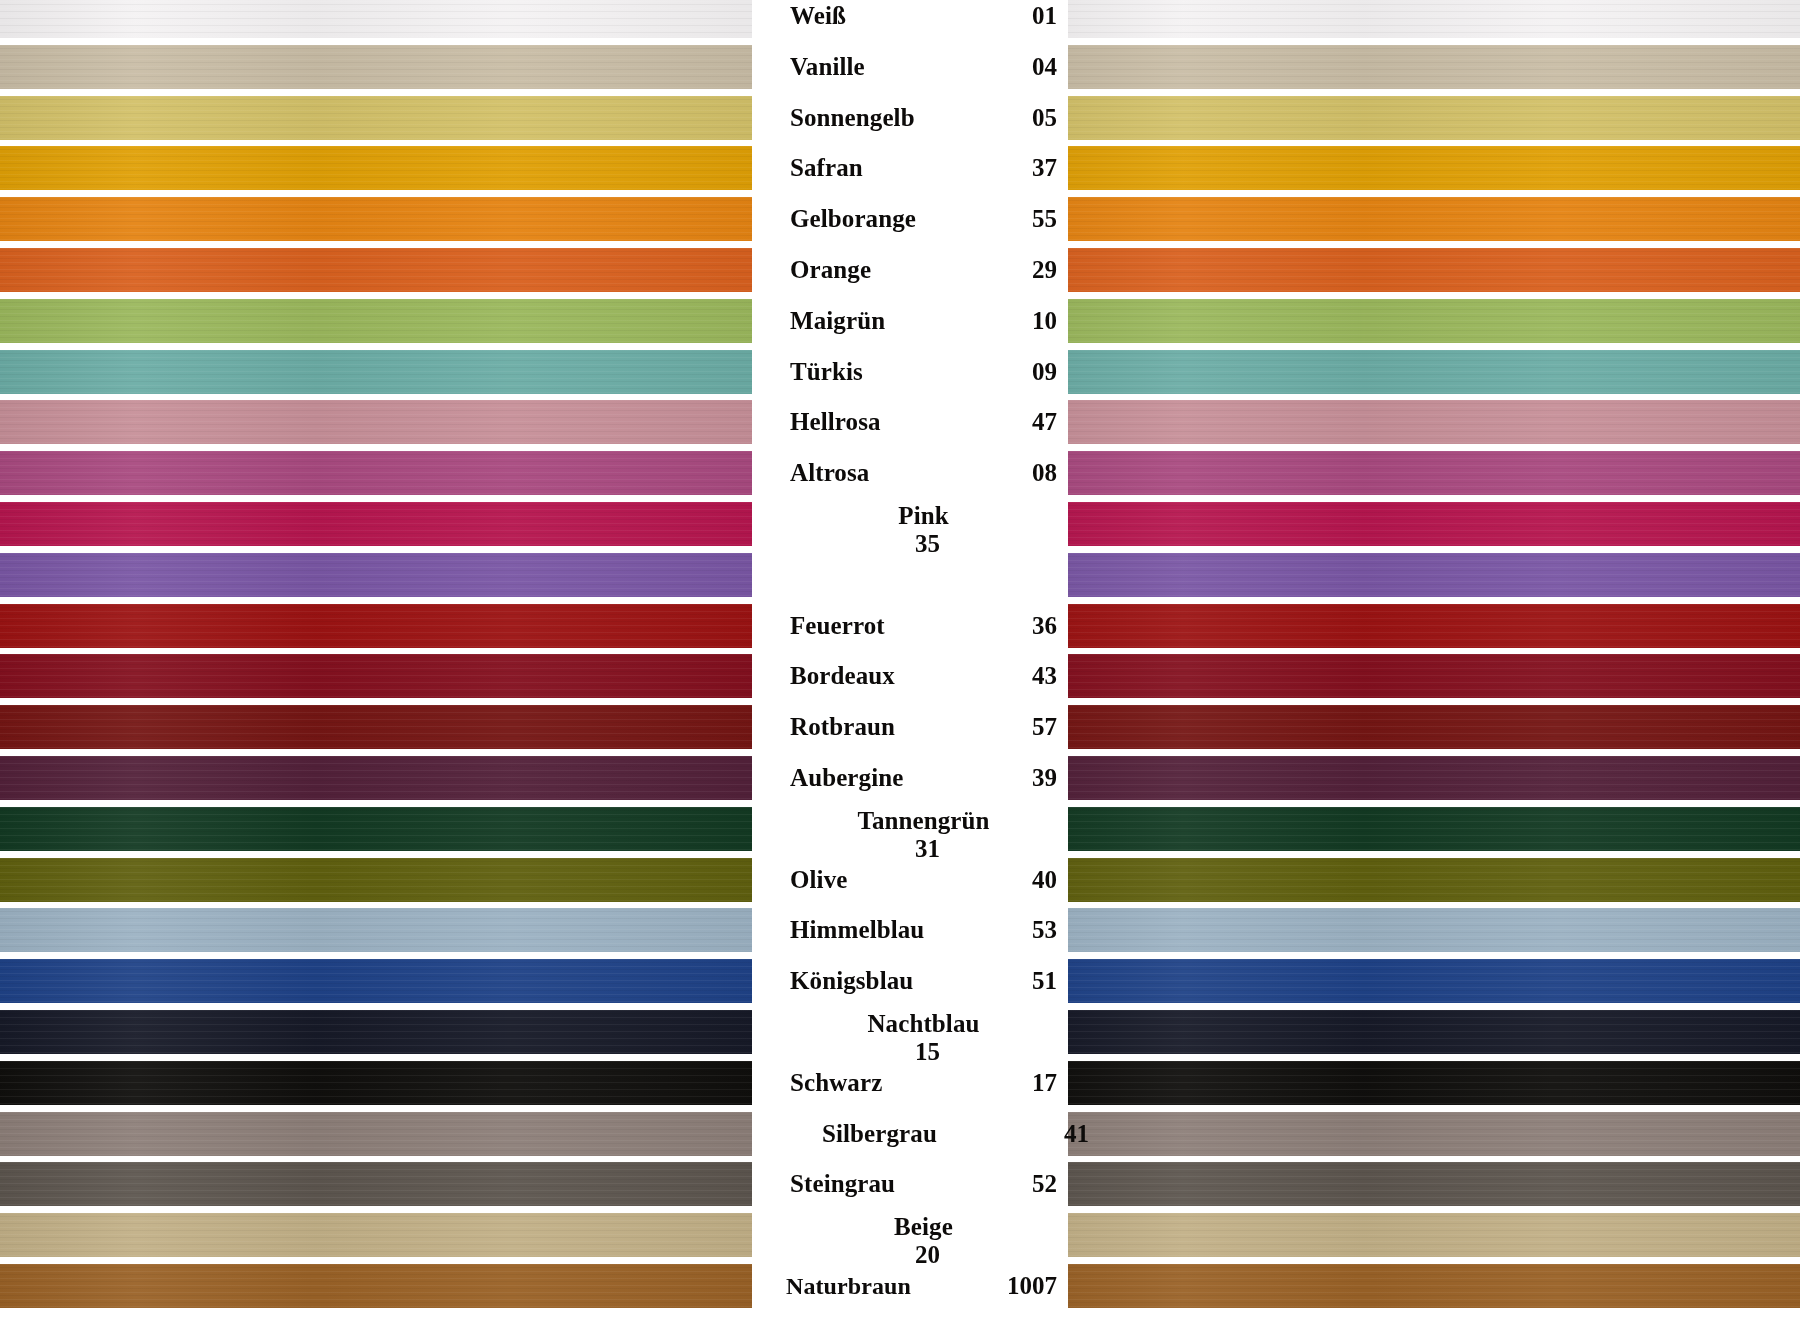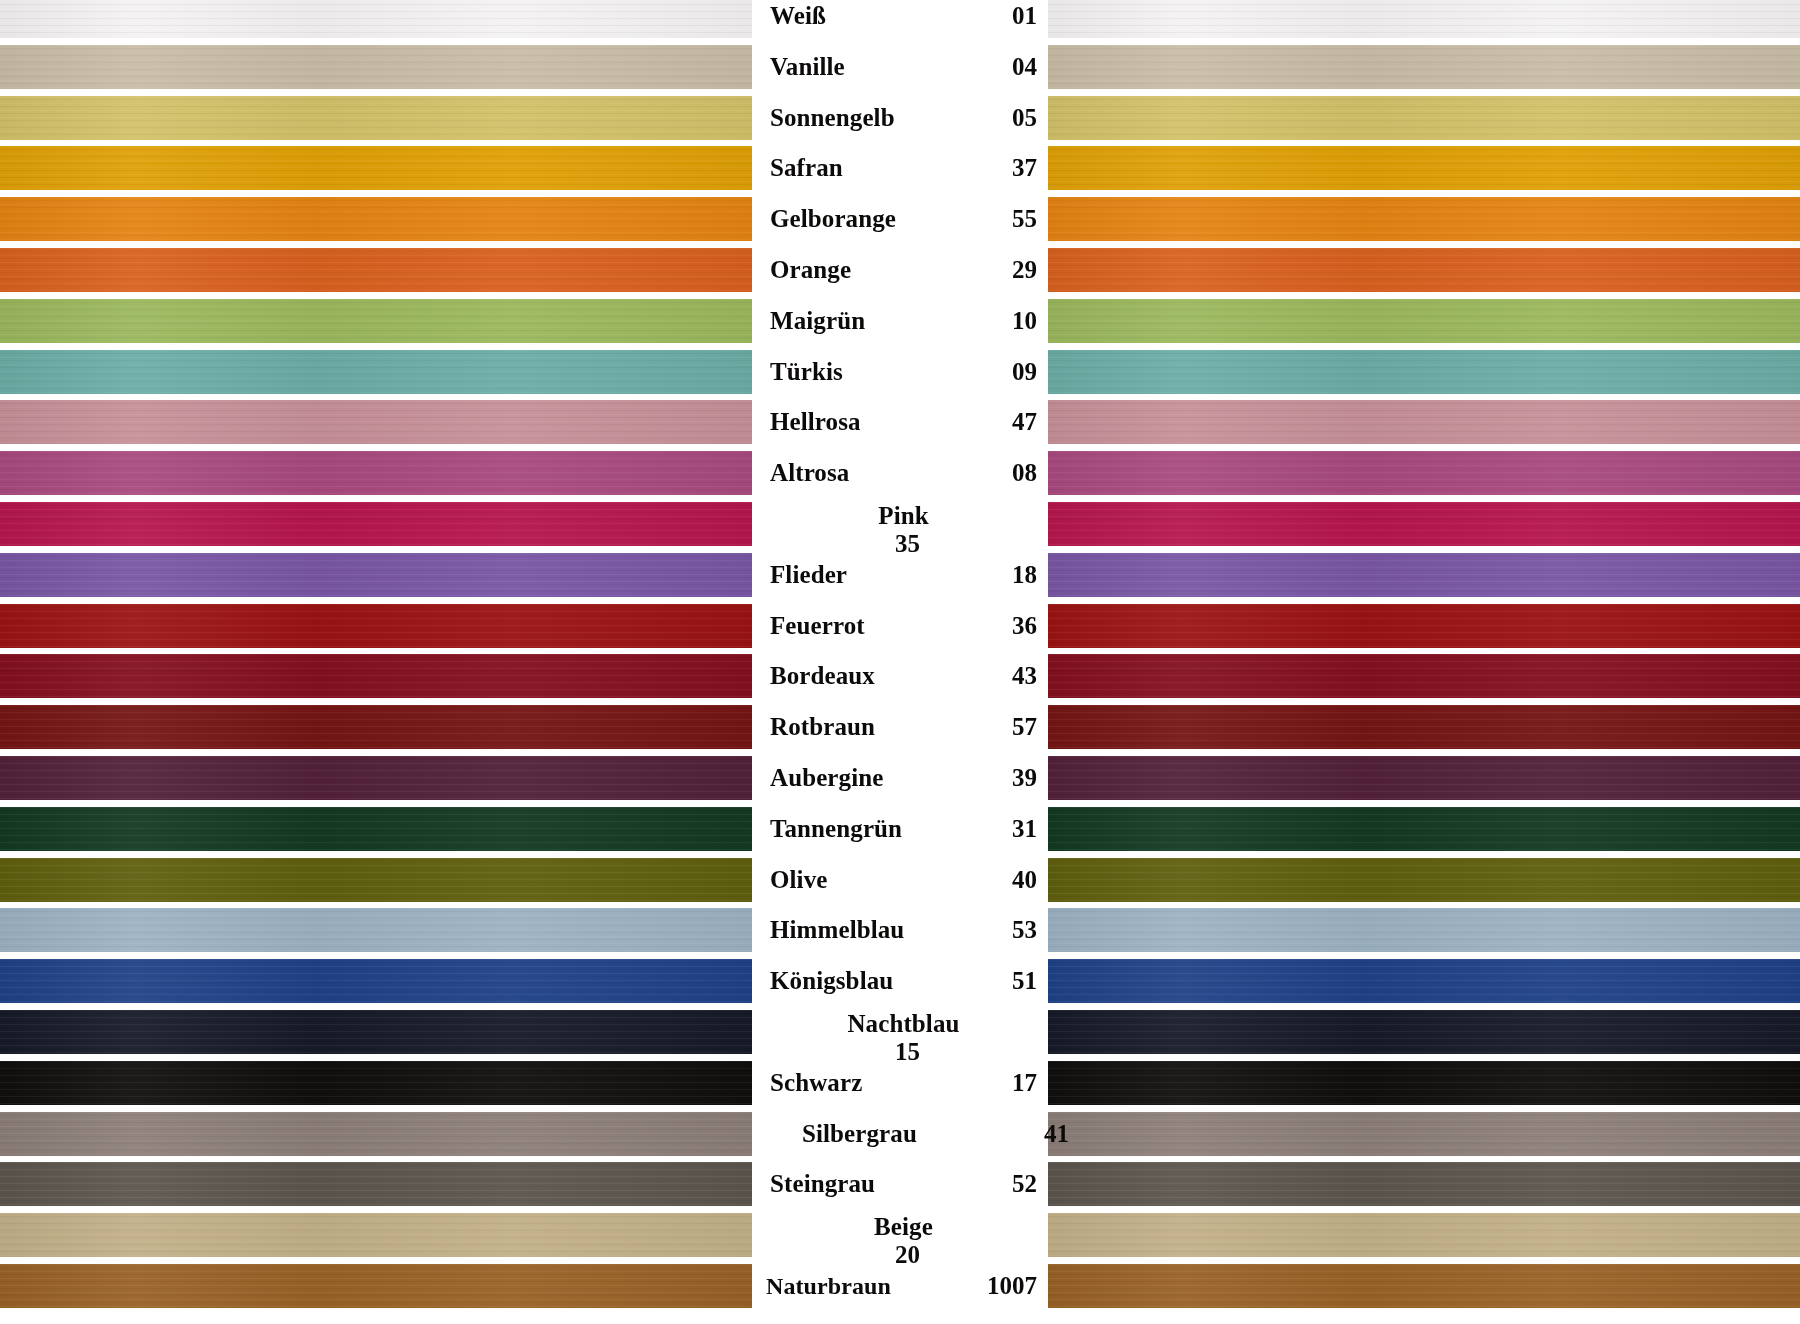--- a/index.html
+++ b/index.html
@@ -60,21 +60,21 @@
       rgba(0,0,0,0.05) 0%,
       rgba(255,255,255,0.05) 18%,
       rgba(0,0,0,0.035) 42%,
       rgba(255,255,255,0.04) 68%,
       rgba(0,0,0,0.045) 100%
     );
     pointer-events: none;
   }
   .label-strip {
     position: absolute;
-    left: 752px;
+    left: 772px;
     top: 0;
     width: 296px;
     height: 1324px;
     background: #ffffff;
     z-index: 5;
   }
   .lrow {
     position: absolute;
     left: 0;
     width: 296px;
@@ -252,41 +252,37 @@
         <span class="lcode">47</span>
       </div>
       <div class="lrow" style="top: 451.2px;">
         <span class="lname">Altrosa</span>
         <span class="lcode">08</span>
       </div>
       <div class="lrow" style="top: 502px; flex-direction: column;">
         <span class="lname">Pink</span>
         <span class="lcode">35</span>
       </div>
-      <div class="lrow" style="top: 552.8px;">
-        <span class="lname">Flieder</span>
-        <span class="lcode">18</span>
-      </div>
       <div class="lrow" style="top: 603.6px;">
         <span class="lname">Feuerrot</span>
         <span class="lcode">36</span>
       </div>
       <div class="lrow" style="top: 654.4px;">
         <span class="lname">Bordeaux</span>
         <span class="lcode">43</span>
       </div>
       <div class="lrow" style="top: 705.2px;">
         <span class="lname">Rotbraun</span>
         <span class="lcode">57</span>
       </div>
       <div class="lrow" style="top: 756px;">
         <span class="lname">Aubergine</span>
         <span class="lcode">39</span>
       </div>
-      <div class="lrow" style="top: 806.8px;">
+      <div class="lrow" style="top: 806.8px; flex-direction: column;">
         <span class="lname">Tannengrün</span>
         <span class="lcode">31</span>
       </div>
       <div class="lrow" style="top: 857.6px;">
         <span class="lname">Olive</span>
         <span class="lcode">40</span>
       </div>
       <div class="lrow" style="top: 908.4px;">
         <span class="lname">Himmelblau</span>
         <span class="lcode">53</span>

